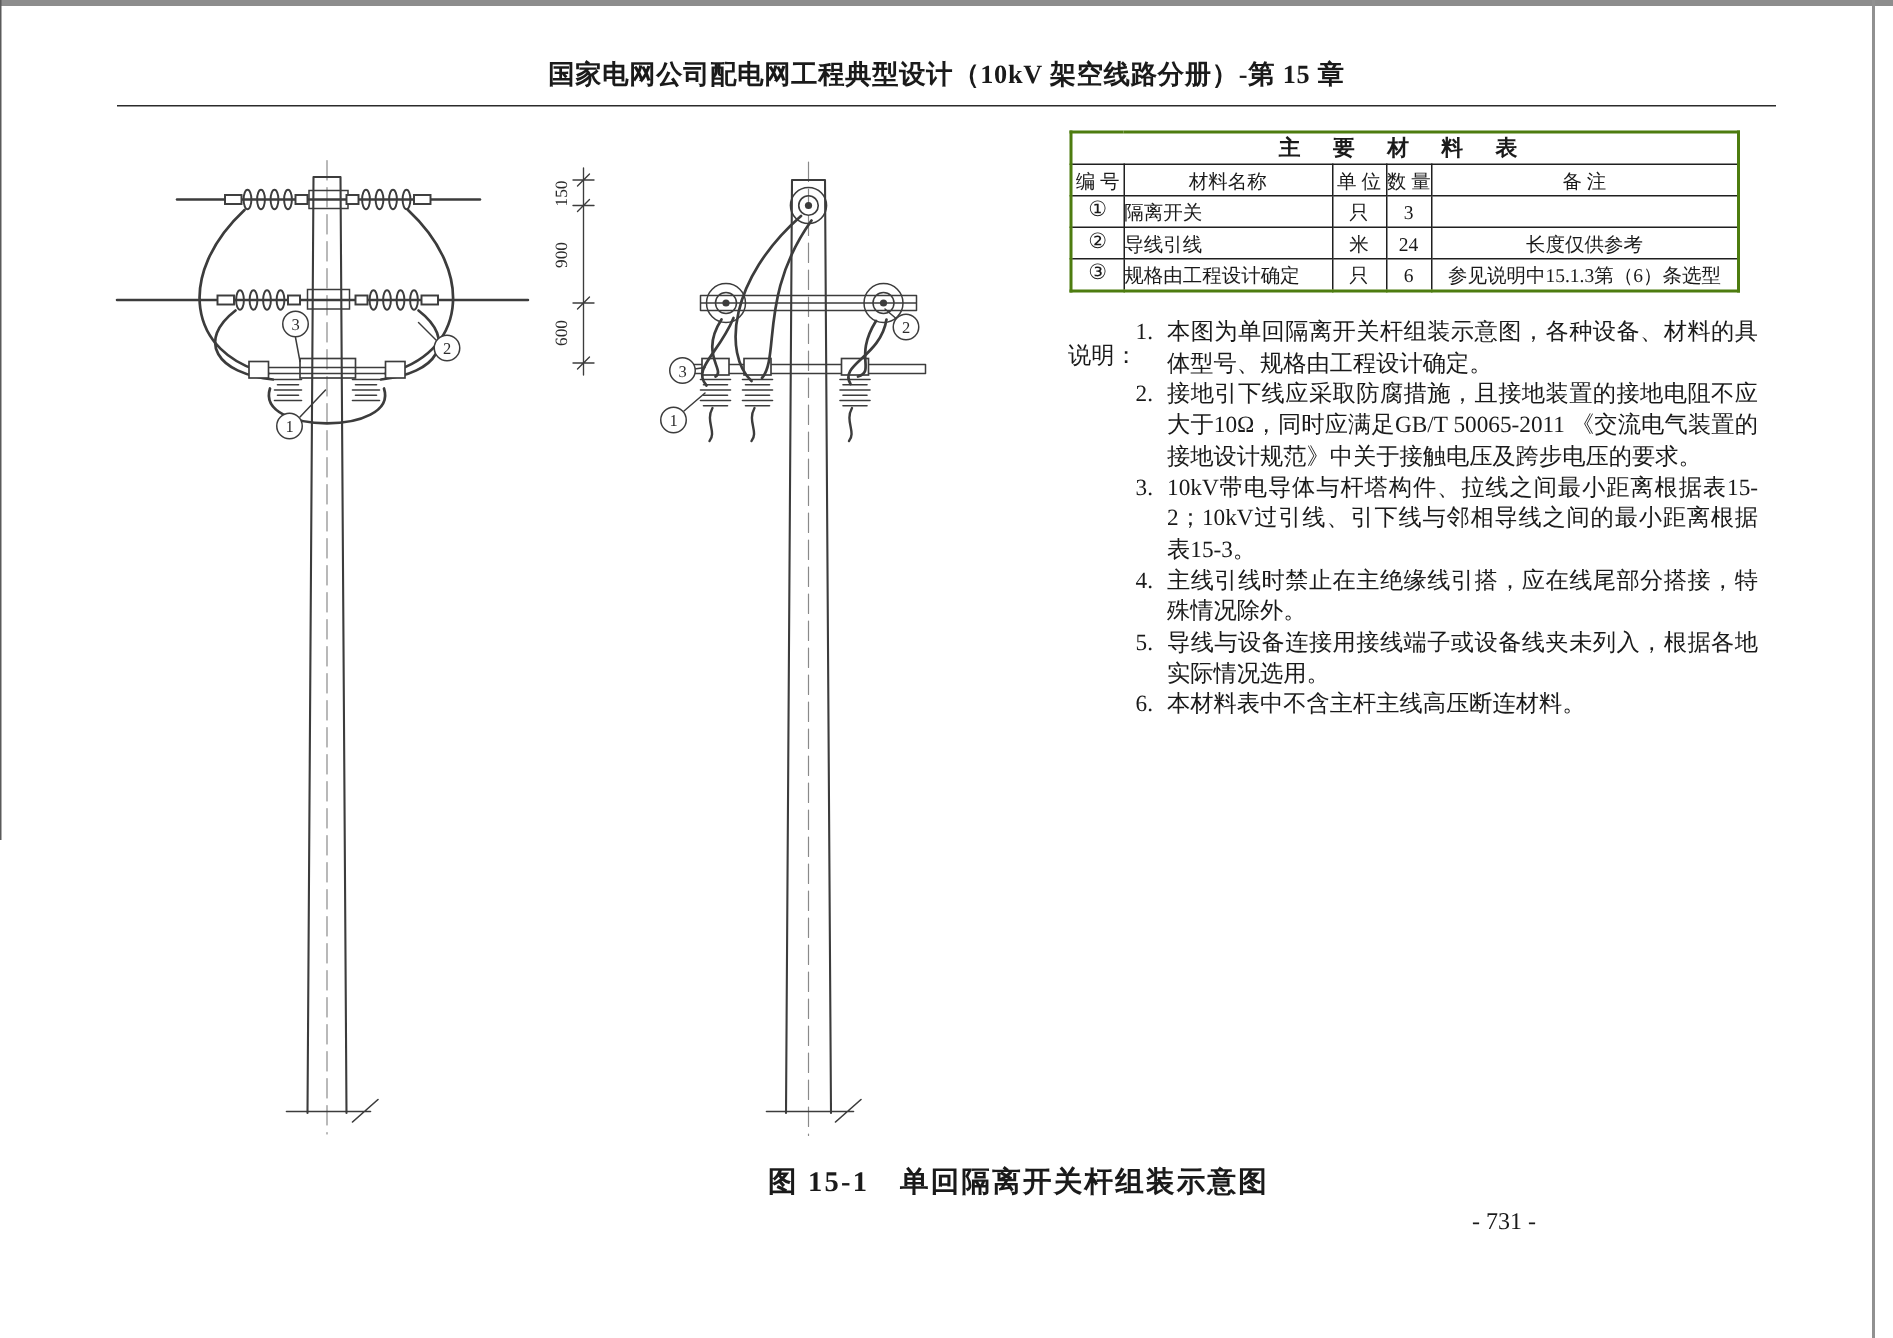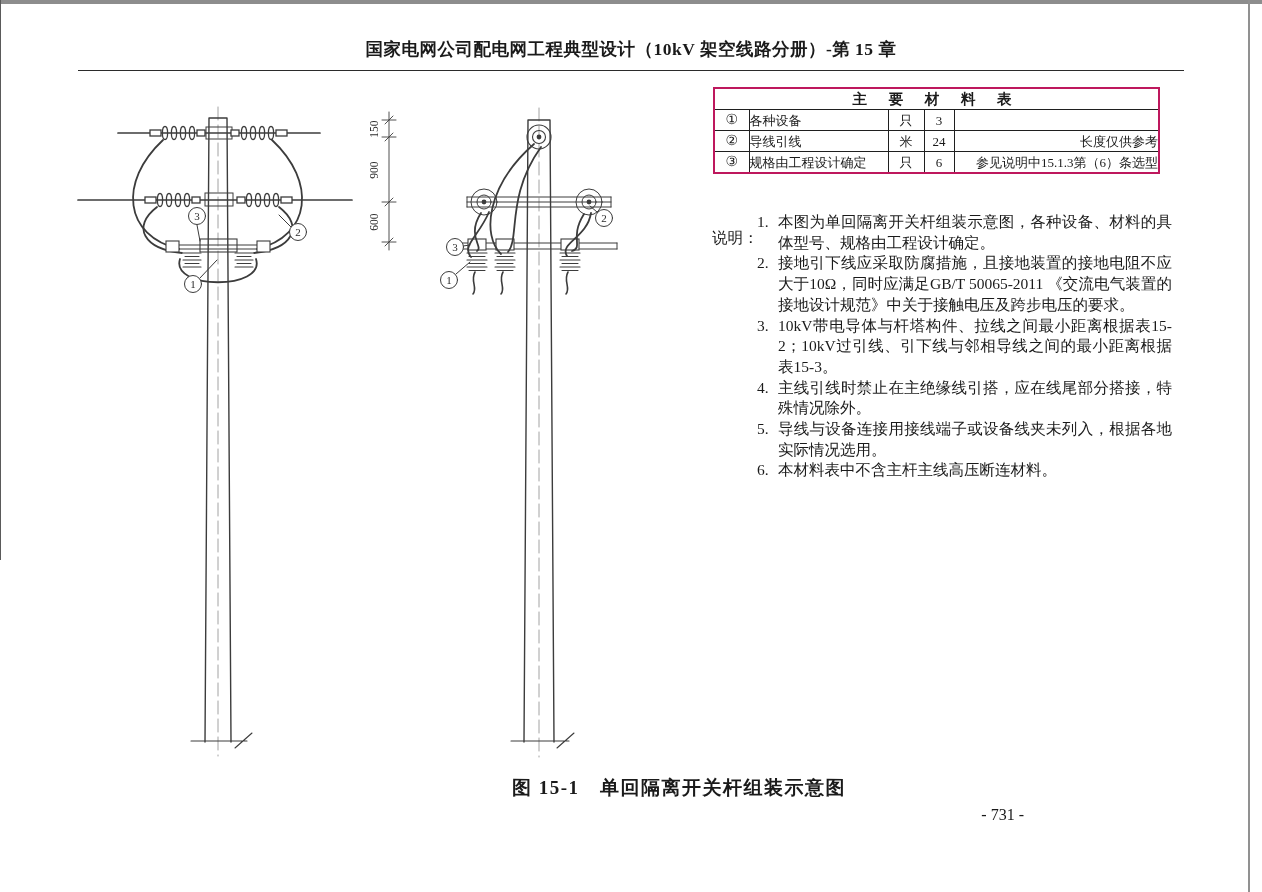--- a/index.html
+++ b/index.html
@@ -19,25 +19,25 @@
   }
   .header-rule{position:absolute;top:70px;left:78px;width:1106px;border-top:1.6px solid #2b2b2b;}
 
   
   table.materials{
     position:absolute;left:713px;top:87px;width:445px;
     border-collapse:collapse;table-layout:fixed;
     font-size:13px;line-height:1;
   }
   table.materials td{border:1px solid #1f1f1f;padding:0;height:20px;vertical-align:middle;overflow:hidden;white-space:nowrap;}
-  table.materials{border:2px solid #be185d;}
+  table.materials{border:2px solid #4d7c0f;}
   td.t-title{font-size:14.5px;font-weight:bold;letter-spacing:9px;text-align:center;height:15px;}
   td.c-center{text-align:center;}
   td.c-left{text-align:left;padding-left:8px;}
-  td.c-note{text-align:right;padding-left:7px;margin-top:34px;}
+  td.c-note{text-align:center;padding-left:7px;margin-top:34px;}
   td.c-sym{text-align:center;font-size:14px;}
 
   
   .notes{position:absolute;left:712px;top:212px;width:460px;font-size:15.5px;line-height:20.7px;}
   .notes-label{position:absolute;left:0;top:16px;}
   .note-item{display:flex;margin-left:45px;}
   .note-no{flex:none;width:21px;}
   .note-text{flex:1;text-align:justify;}
 
   .figure-caption{
@@ -234,22 +234,29 @@
       <col style="width:139px">
       <col style="width:36px">
       <col style="width:30px">
       <col style="width:205px">
   </colgroup>
   <tbody>
     <tr>
       <td class="t-title" colspan="5">主 要 材 料 表</td>
     </tr>
     <tr>
+      <td class="c-center">编 号</td>
+      <td class="c-center">材料名称</td>
+      <td class="c-center">单 位</td>
+      <td class="c-center">数 量</td>
+      <td class="c-center">备 注</td>
+    </tr>
+    <tr>
       <td class="c-sym">①</td>
-      <td class="c-left">各种设备</td>
+      <td class="c-left">隔离开关</td>
       <td class="c-center">只</td>
       <td class="c-center">3</td>
       <td class="c-note"></td>
     </tr>
     <tr>
       <td class="c-sym">②</td>
       <td class="c-left">导线引线</td>
       <td class="c-center">米</td>
       <td class="c-center">24</td>
       <td class="c-note">长度仅供参考</td>

